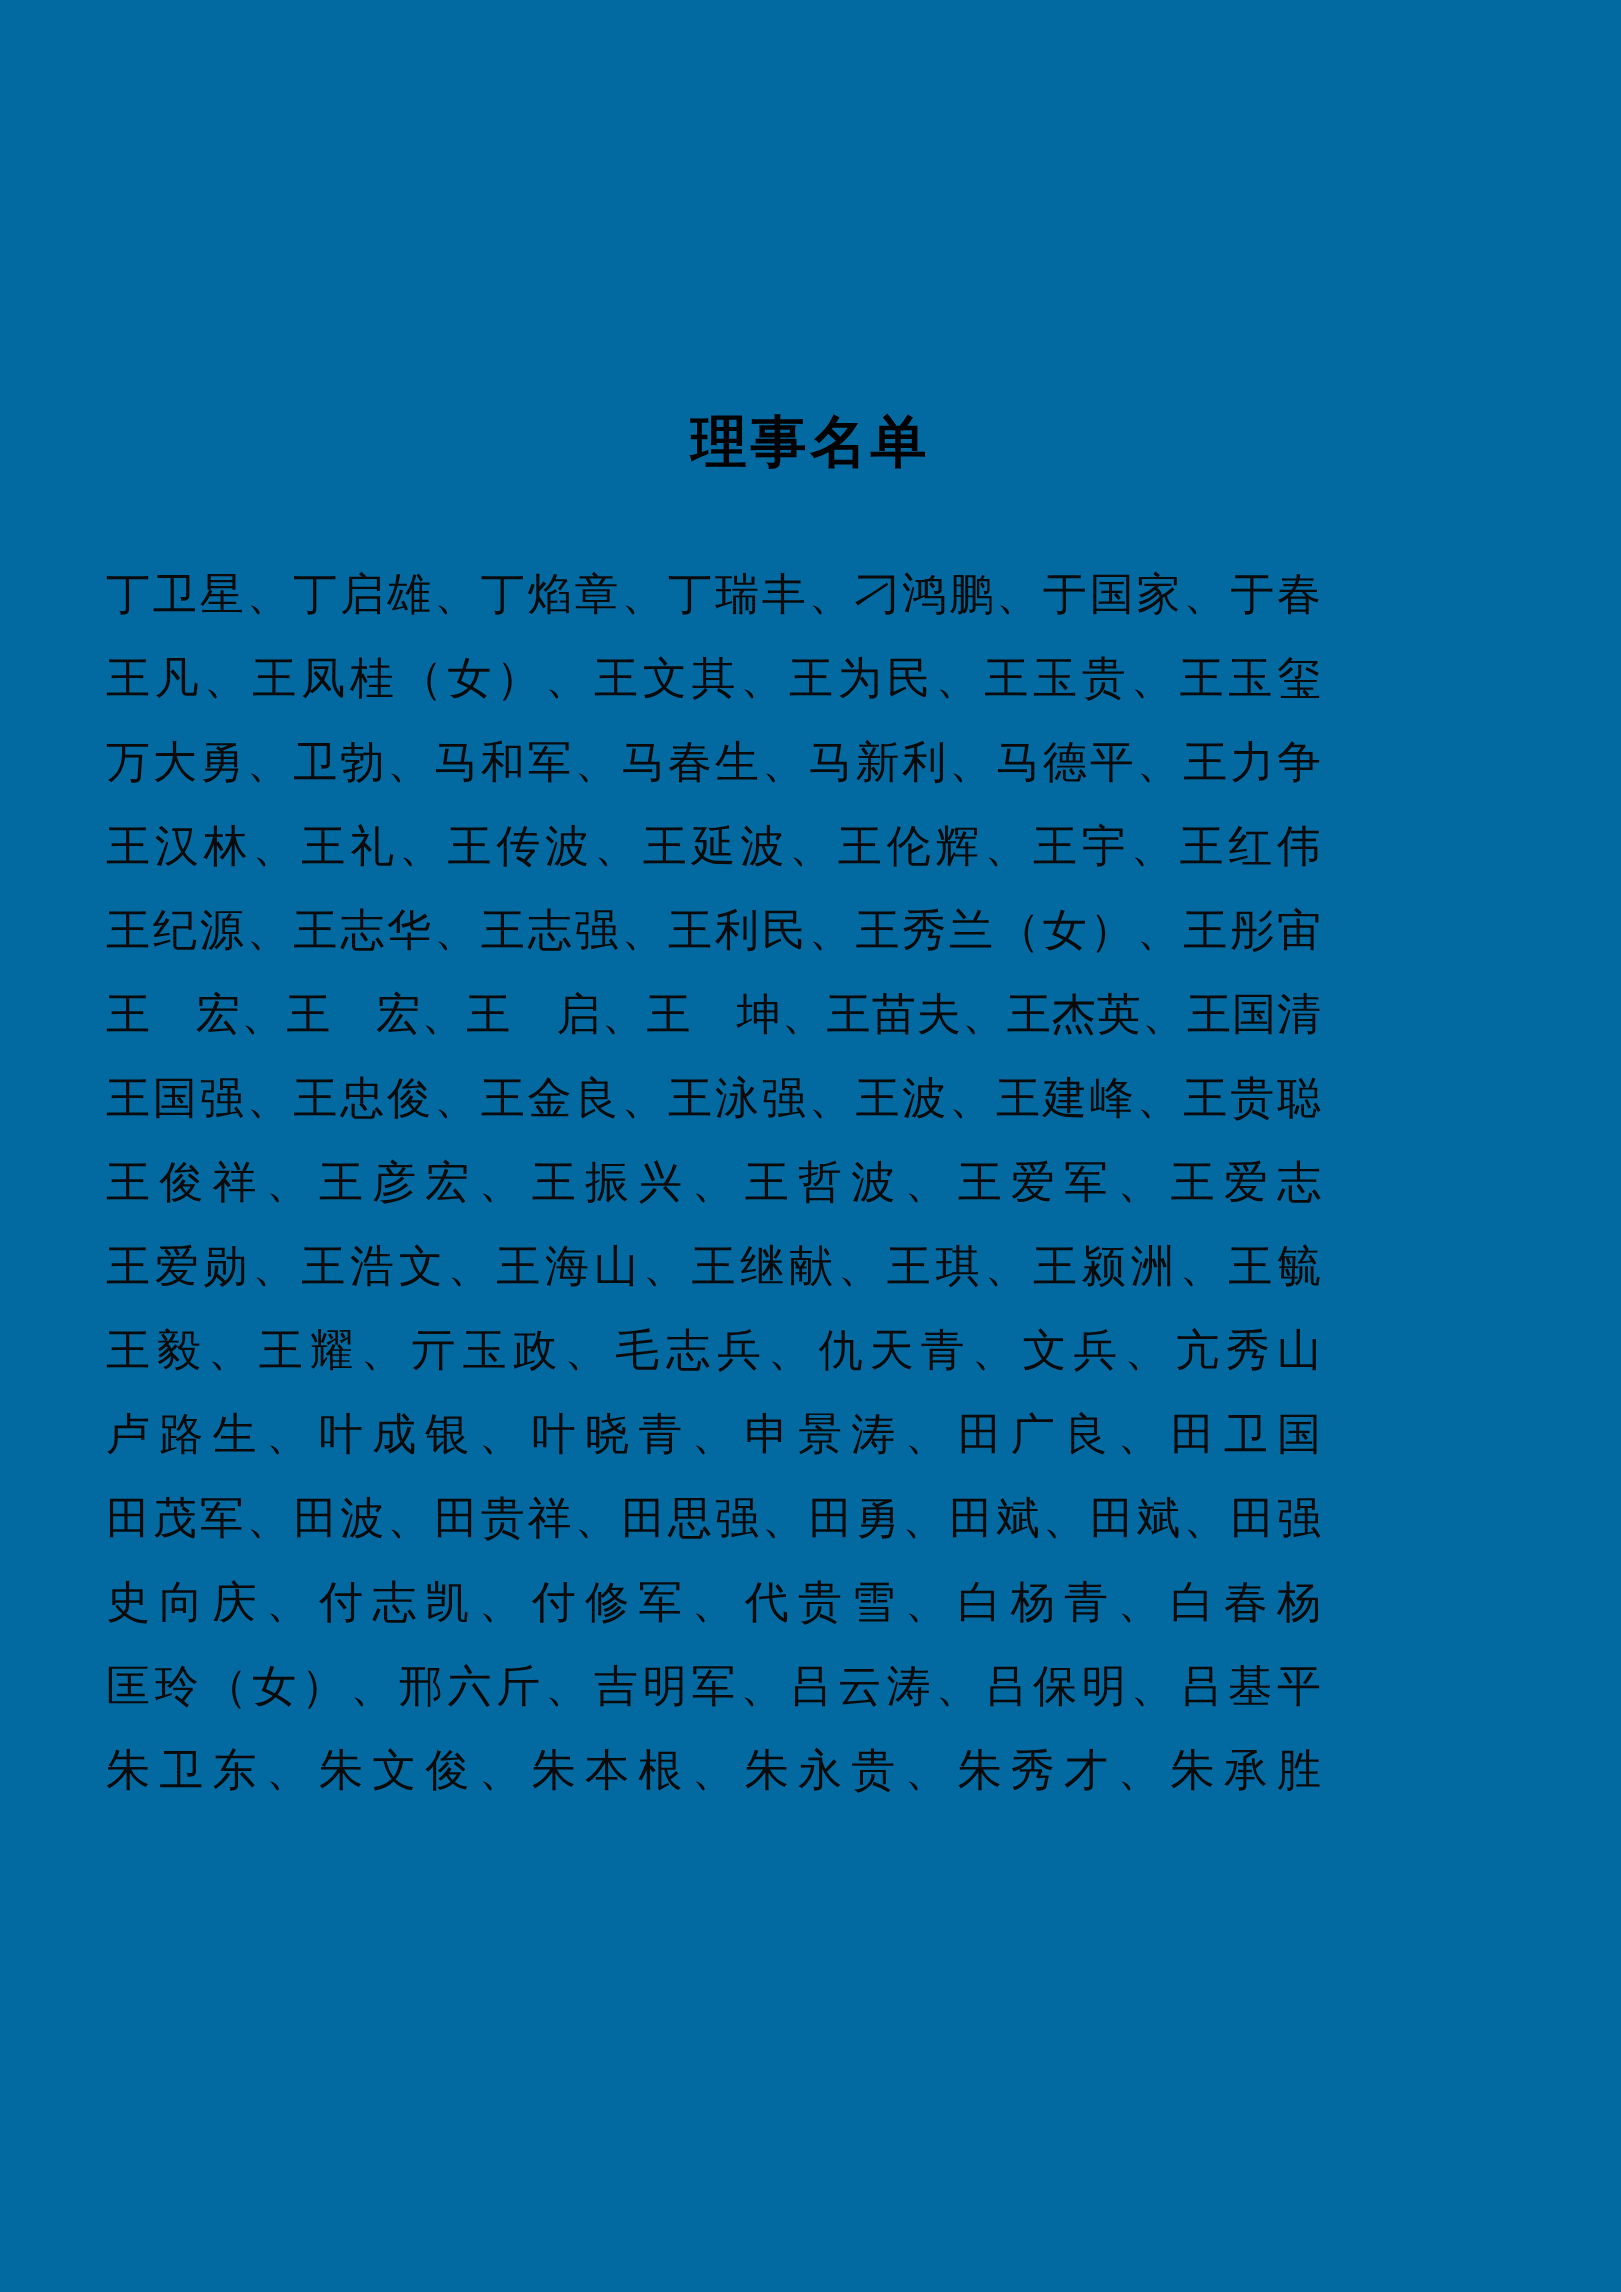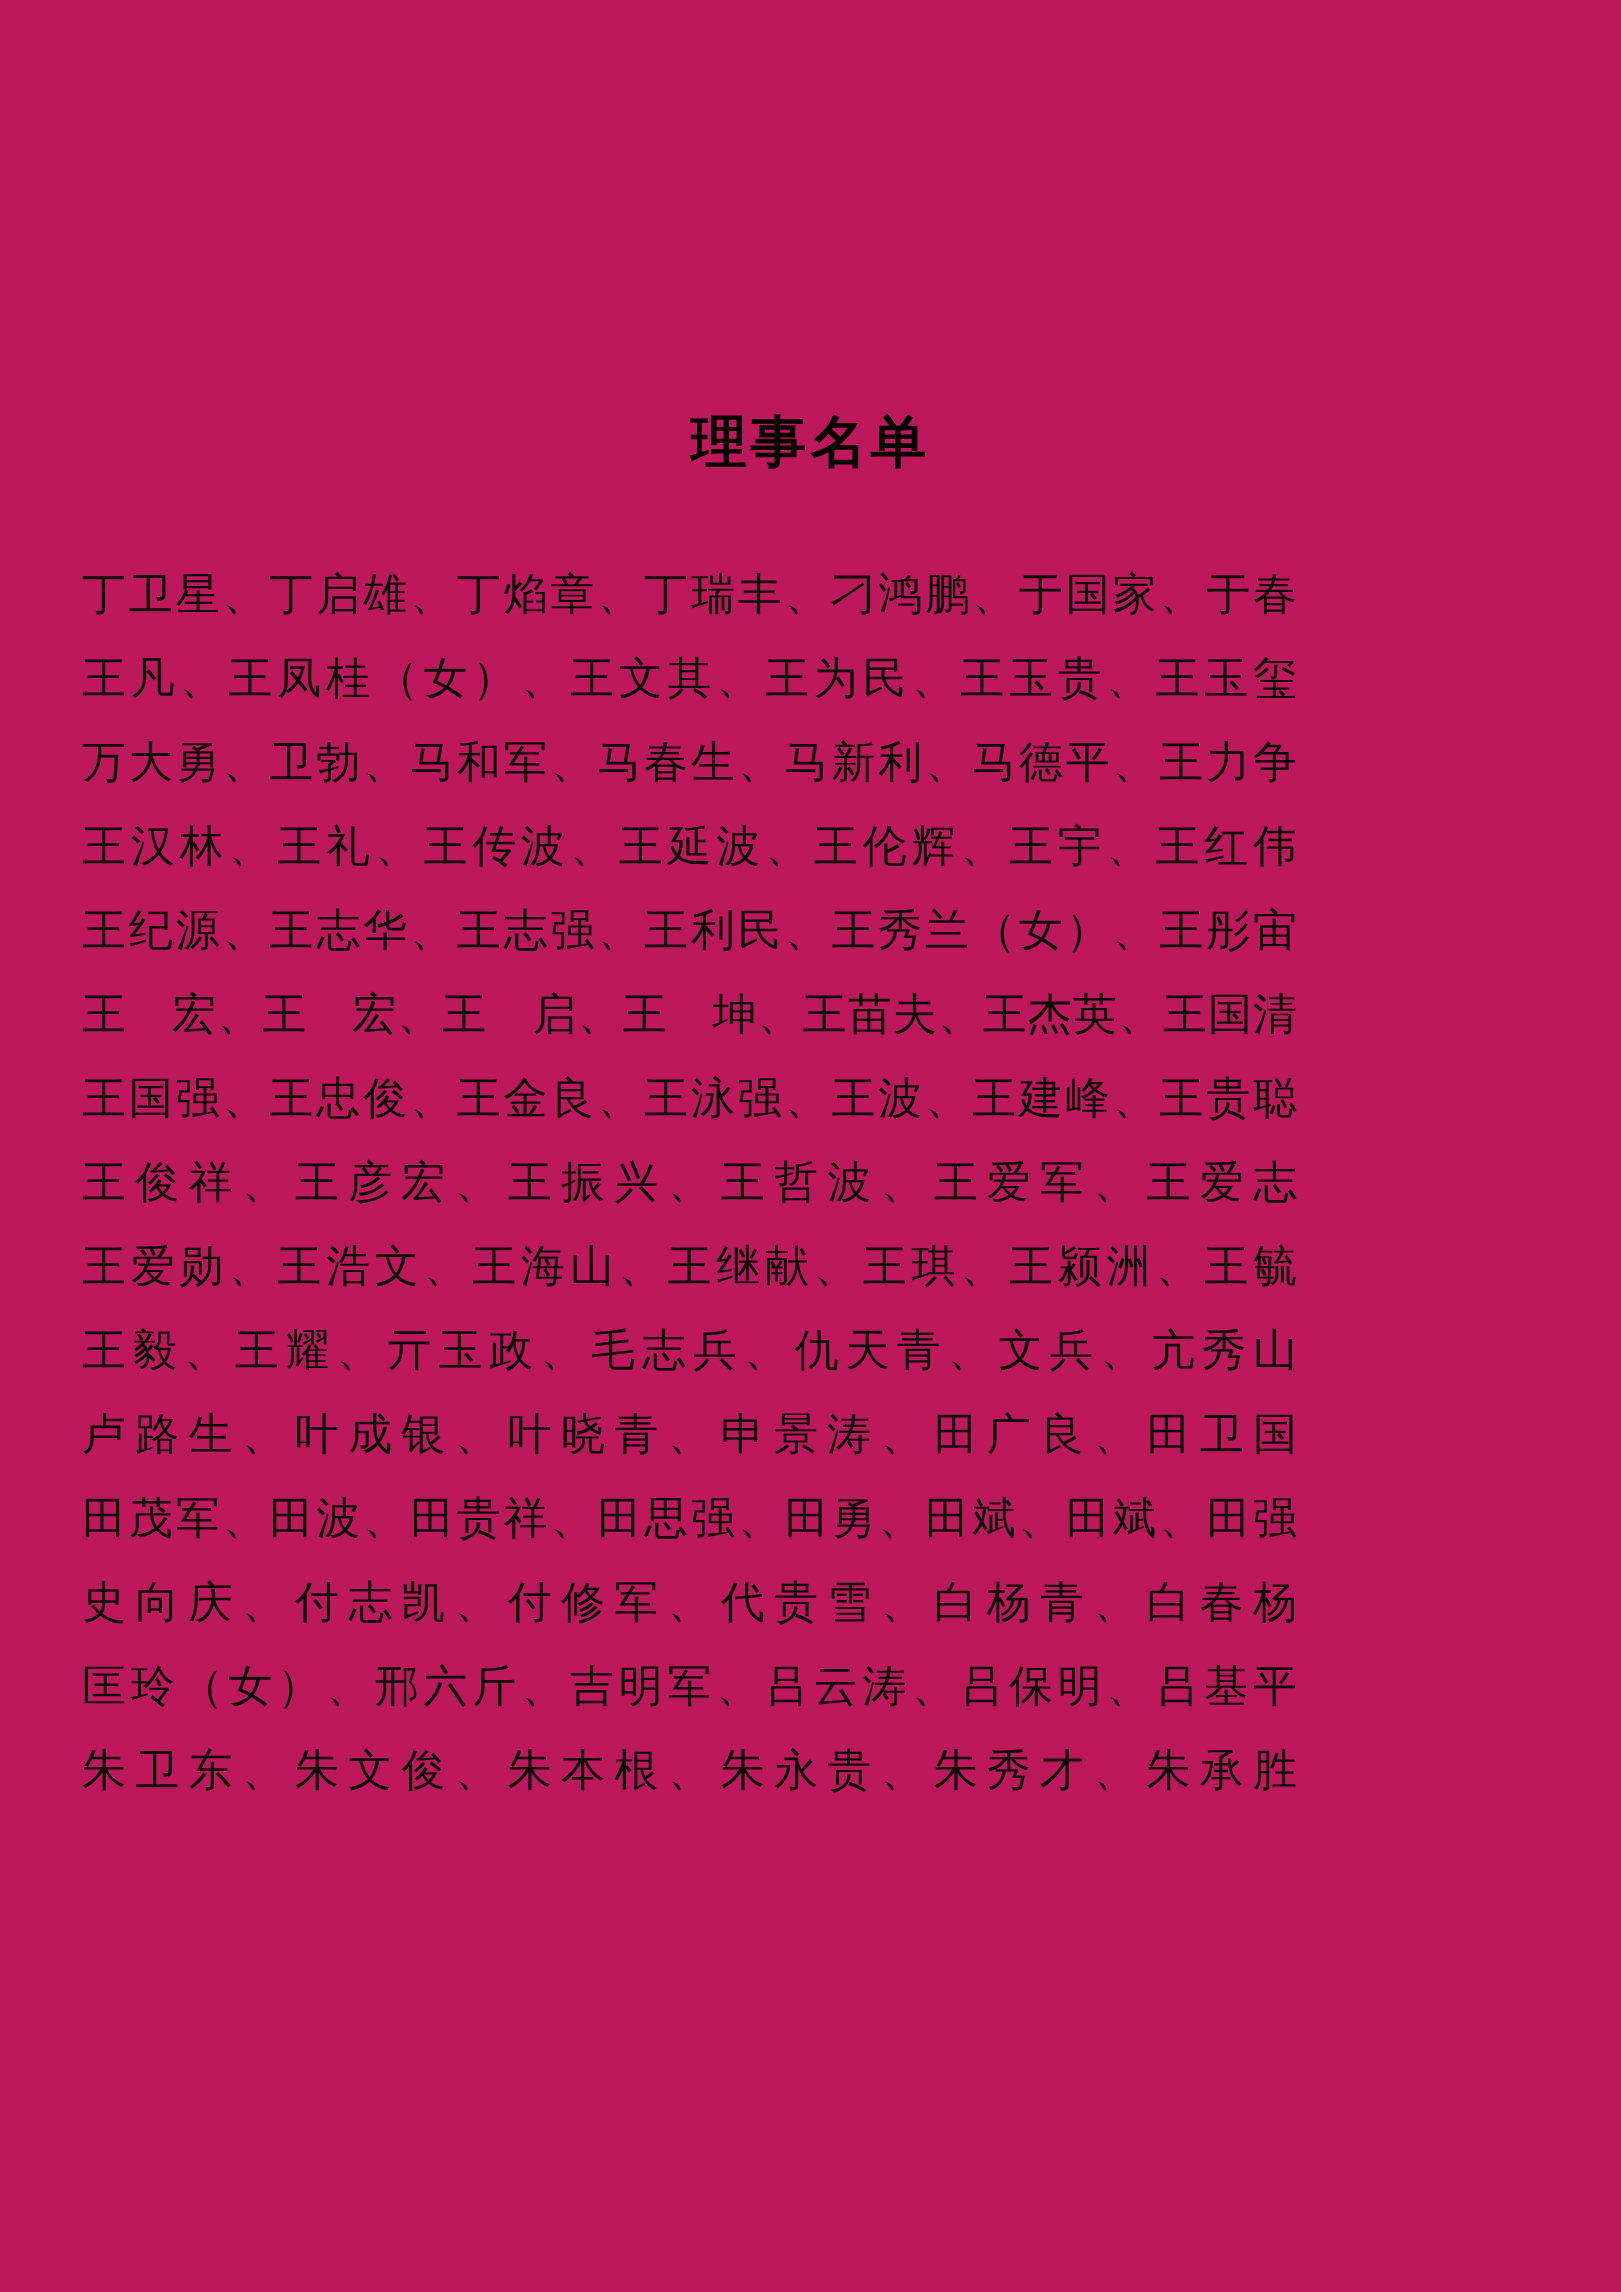--- a/index.html
+++ b/index.html
@@ -8,38 +8,38 @@
     width: 1621px;
     height: 2293px;
     background: #ffffff;
     overflow: hidden;
   }
 
   .page {
     position: relative;
     width: 1621px;
     height: 2293px;
-    background: #be185d;
+    background: #0369a1;
     color: #000000;
   }
 
   .doc-title {
     padding-top: 410px;
     text-align: center;
     font-family: "Liberation Serif", "DejaVu Serif", serif;
     font-weight: bold;
     font-size: 56px;
     line-height: 65px;
     letter-spacing: 3.9px;
     color: #000000;
   }
 
   .name-list {
     margin-top: 78px;
-    margin-left: 82px;
+    margin-left: 106px;
     width: 1215px;
     font-family: "Liberation Serif", "DejaVu Serif", serif;
     font-size: 44px;
     color: #0a0a0a;
   }
 
   .name-line {
     height: 84px;
     line-height: 84px;
     white-space: nowrap;

